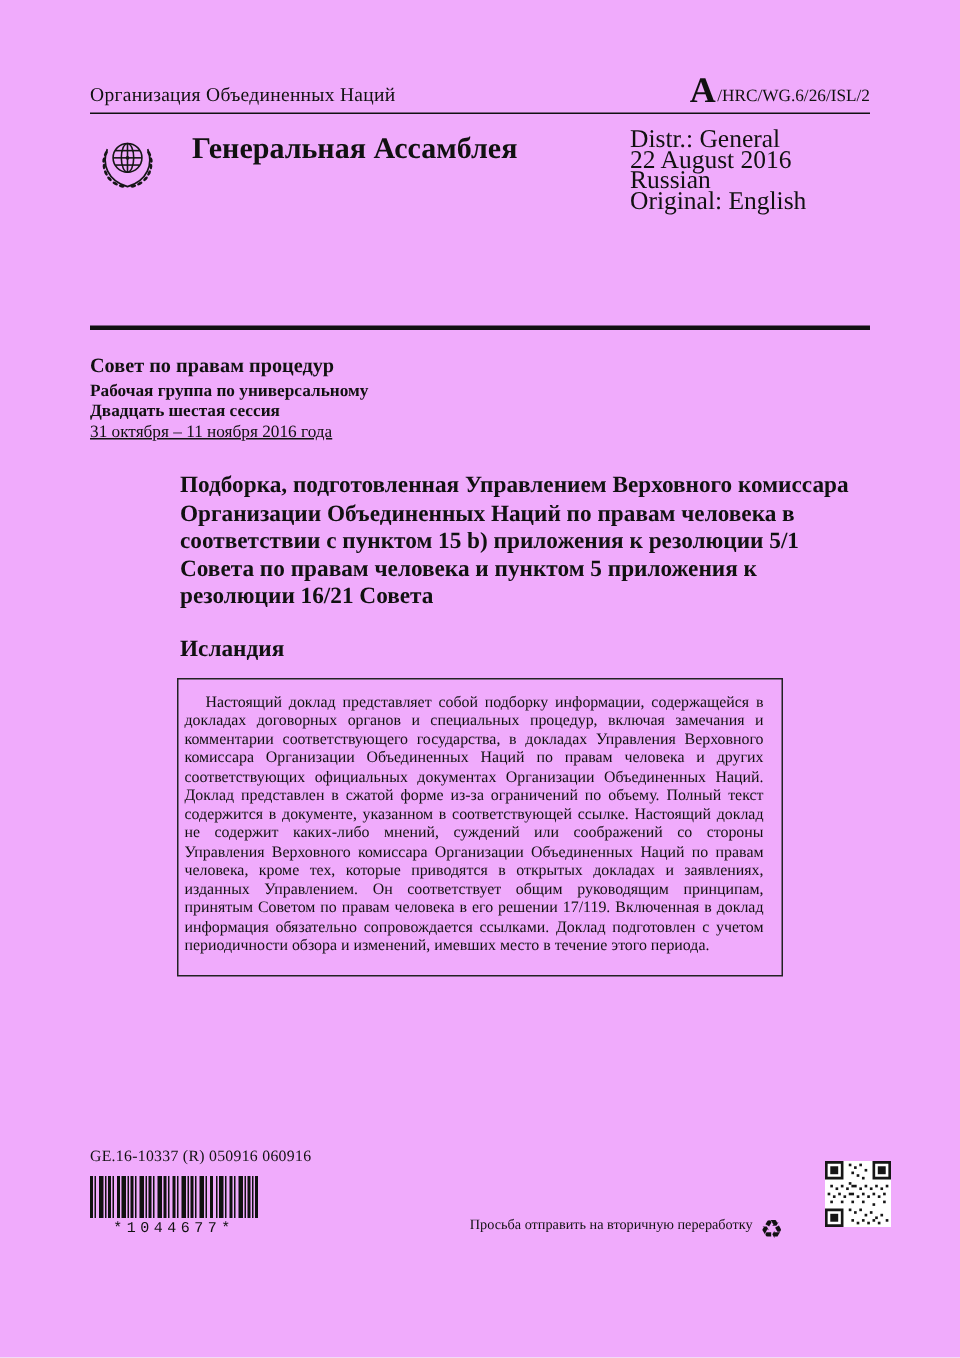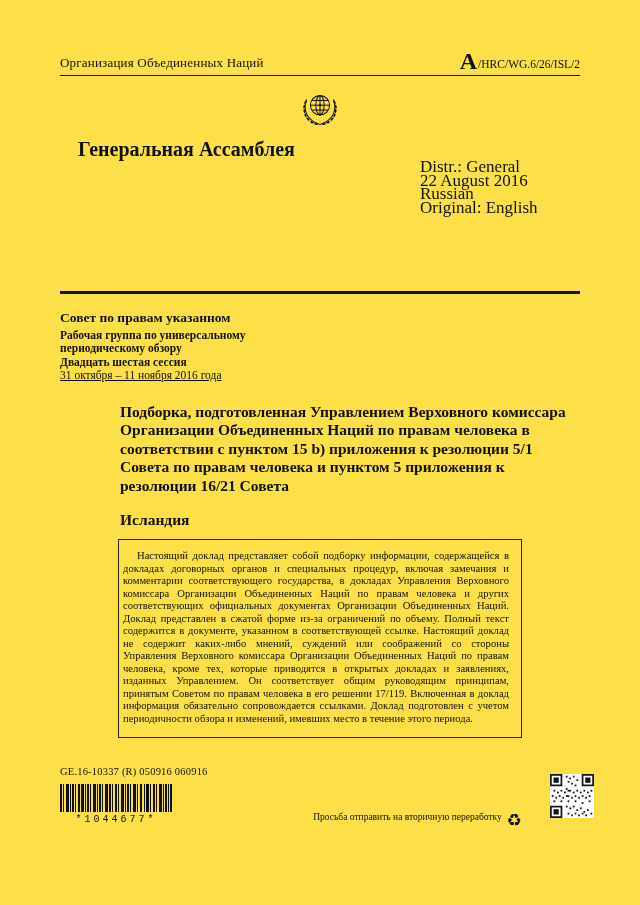--- a/index.html
+++ b/index.html
@@ -1,40 +1,40 @@
 <!DOCTYPE html>
 <html><head>
 <meta charset="utf-8">
 <style>
   html,body{margin:0;padding:0;background:#ffffff;}
   .page{
     position:relative;
     width:640px;height:905px;
     margin:0 auto;
-    background:#fde047;
+    background:#f0abfc;
     outline:1px solid #ddd;
     font-family:"Liberation Serif","DejaVu Serif",serif;
     color:#111;
     box-sizing:border-box;
     padding:45px 60px 0 60px;
     overflow:hidden;
   }
   
   .header-row{
     display:flex;align-items:flex-end;justify-content:space-between;
     border-bottom:1px solid #111;
     padding-bottom:4px;
     min-height:26px;
   }
   .org-name{font-size:13px;letter-spacing:.2px;}
   .doc-symbol{display:flex;align-items:flex-end;gap:1px;}
   .doc-symbol .big-a{font-size:24px;font-weight:bold;line-height:20px;}
   .doc-symbol .sym-rest{font-size:11.5px;padding-bottom:1px;}
   
-  .masthead{display:flex;margin-top:10px;flex-direction:column;}
+  .masthead{display:flex;margin-top:10px;}
   .emblem{flex:0 0 50px;height:50px;}
   .assembly-title{font-size:20px;font-weight:bold;margin:2px 0 0 18px;line-height:22px;}
   .distr-block{margin-left:auto;width:160px;font-size:17px;line-height:13.5px;}
   .distr-block span{display:block;}
   
   .thick-rule{height:2.5px;background:#111;margin-top:77px;}
   
   .session-block{margin-top:16px;font-size:11.5px;line-height:13.5px;}
   .session-committee{font-size:13.5px;font-weight:bold;line-height:16px;margin-bottom:3px;}
   .session-bold{font-weight:bold;display:block;}
@@ -119,23 +119,22 @@
       <span>Distr.: General</span>
       <span>22 August 2016</span>
       <span>Russian</span>
       <span>Original: English</span>
     </div>
   </div>
 
   <div class="thick-rule"></div>
 
   <div class="session-block">
-    <div class="session-committee">Совет по правам указанном</div>
+    <div class="session-committee">Совет по правам процедур</div>
     <span class="session-bold">Рабочая группа по универсальному</span>
-    <span class="session-bold">периодическому обзору</span>
     <span class="session-bold">Двадцать шестая сессия</span>
     <span class="session-dates">31 октября – 11 ноября 2016 года</span>
   </div>
 
   <div class="doc-title">Подборка, подготовленная Управлением Верховного комиссара Организации Объединенных Наций по правам человека в соответствии с пунктом 15 b) приложения к резолюции 5/1 Совета по правам человека и пунктом 5 приложения к резолюции 16/21 Совета</div>
 
   <div class="country">Исландия</div>
 
   <div class="summary-box">
     <p>Настоящий доклад представляет собой подборку информации, содержащейся в докладах договорных органов и специальных процедур, включая замечания и комментарии соответствующего государства, в докладах Управления Верховного комиссара Организации Объединенных Наций по правам человека и других соответствующих официальных документах Организации Объединенных Наций. Доклад представлен в сжатой форме из-за ограничений по объему. Полный текст содержится в документе, указанном в соответствующей ссылке. Настоящий доклад не содержит каких-либо мнений, суждений или соображений со стороны Управления Верховного комиссара Организации Объединенных Наций по правам человека, кроме тех, которые приводятся в открытых докладах и заявлениях, изданных Управлением. Он соответствует общим руководящим принципам, принятым Советом по правам человека в его решении 17/119. Включенная в доклад информация обязательно сопровождается ссылками. Доклад подготовлен с учетом периодичности обзора и изменений, имевших место в течение этого периода.</p>

